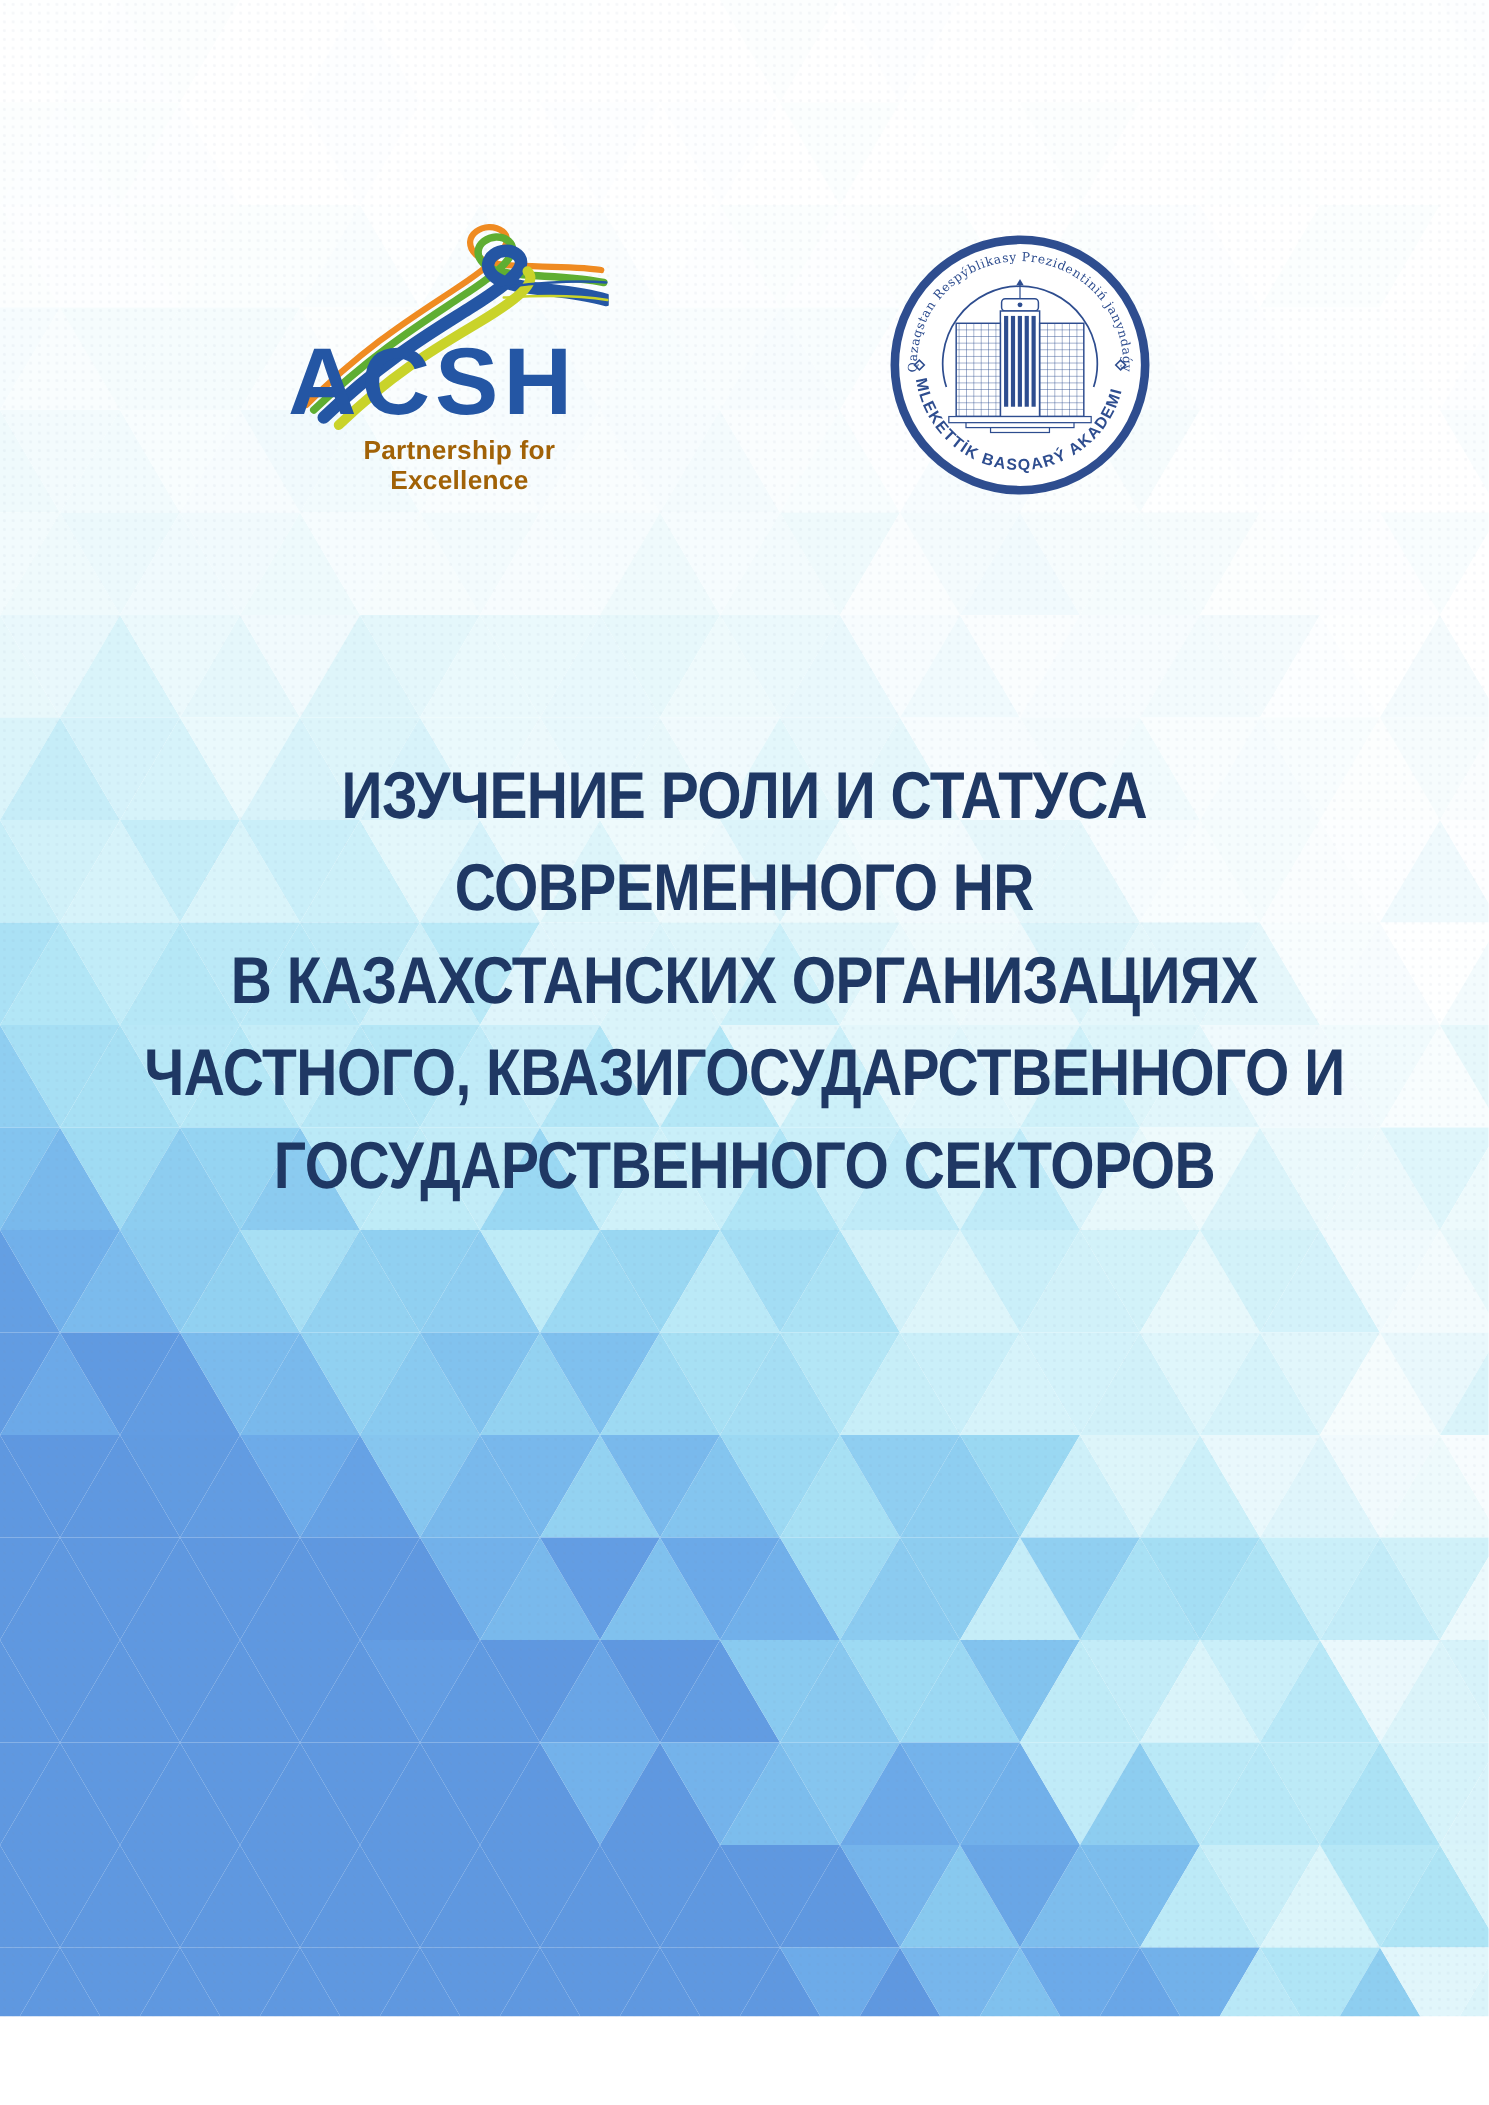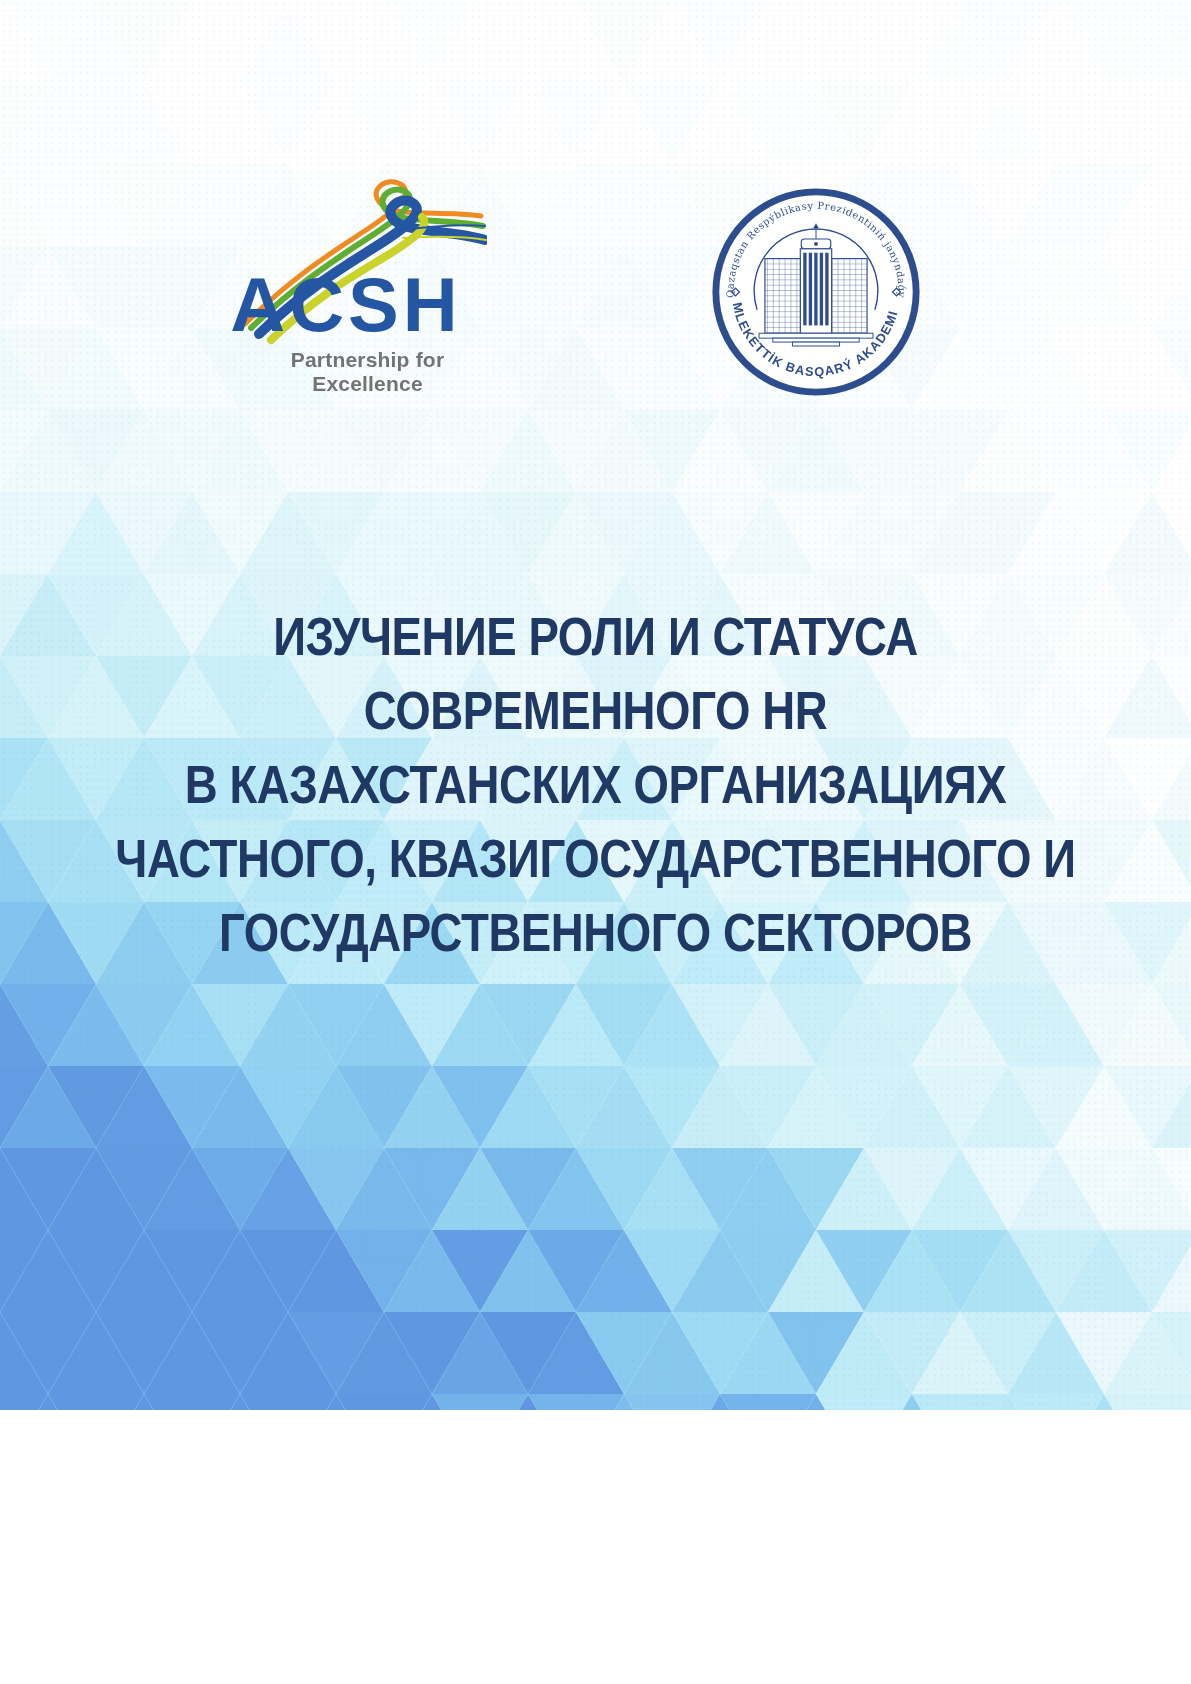--- a/index.html
+++ b/index.html
@@ -1,18 +1,18 @@
 <!DOCTYPE html>
 <html><head>
 <meta charset="utf-8">
 <style>
   html,body{margin:0;padding:0;background:#ffffff;}
   .page{
     position:relative;
-    width:1191px;height:1410px;
+    width:1191px;height:1684px;
     margin:0 auto;
     background:#ffffff;
     overflow:hidden;
     font-family:"Liberation Sans", sans-serif;
   }
   .bg{position:absolute;left:0;top:0;}
   .halftone{
     position:absolute;left:0;top:0;width:1191px;height:1613px;
     background-image:radial-gradient(rgba(120,140,170,0.07) 1px, transparent 1.3px);
     background-size:7px 7px;
@@ -599,21 +599,21 @@
       <g fill="none" stroke-linecap="round">
         <path d="M 40 168 C 88 120, 128 96, 158 76 C 192 54, 208 38, 197 29 C 184 19, 161 33, 176 48 C 190 62, 236 54, 276 60" stroke="#ef8b22" stroke-width="5"></path>
         <path d="M 46 172 C 94 126, 133 102, 163 82 C 196 61, 212 46, 202 37 C 190 27, 168 41, 182 55 C 196 68, 240 62, 278 70" stroke="#5fae32" stroke-width="6"></path>
         <path d="M 54 178 C 102 132, 140 110, 170 91 C 202 71, 219 57, 209 48 C 198 38, 176 52, 190 65 C 204 77, 246 74, 280 84" stroke="#2456a4" stroke-width="10"></path>
         <path d="M 66 184 C 112 140, 148 120, 178 102 C 208 84, 226 70, 217 61" stroke="#c9d32a" stroke-width="8"></path>
         <path d="M 196 74 C 228 70, 256 68, 280 70" stroke="#2456a4" stroke-width="2"></path>
         <path d="M 198 82 C 230 80, 258 80, 281 84" stroke="#c9d32a" stroke-width="2"></path>
       </g>
       <text x="141" y="175" text-anchor="middle" font-family="Liberation Sans, sans-serif" font-size="76" font-weight="bold" letter-spacing="4" fill="#2456a4">ACSH</text>
     </svg>
-    <div class="tagline" style="color: #737373; margin-left: 43px;">Partnership for Excellence</div>
+    <div class="tagline" style="color: #a16207; margin-left: 43px;">Partnership for Excellence</div>
   </div>
 
   <div class="seal">
     <svg width="216" height="216" viewBox="0 0 220 220">
       <defs>
         <pattern id="wg" width="6" height="5.4" patternUnits="userSpaceOnUse">
           <path d="M0 0 H6 M0 0 V5.4" stroke="#2e4d8f" stroke-width="0.7" fill="none"></path>
         </pattern>
         <path id="arcTop" d="M 30 135 A 84 84 0 1 1 190 135" fill="none"></path>
         <path id="arcBottom" d="M 26 126 A 85.5 85.5 0 0 0 194 126" fill="none"></path>

